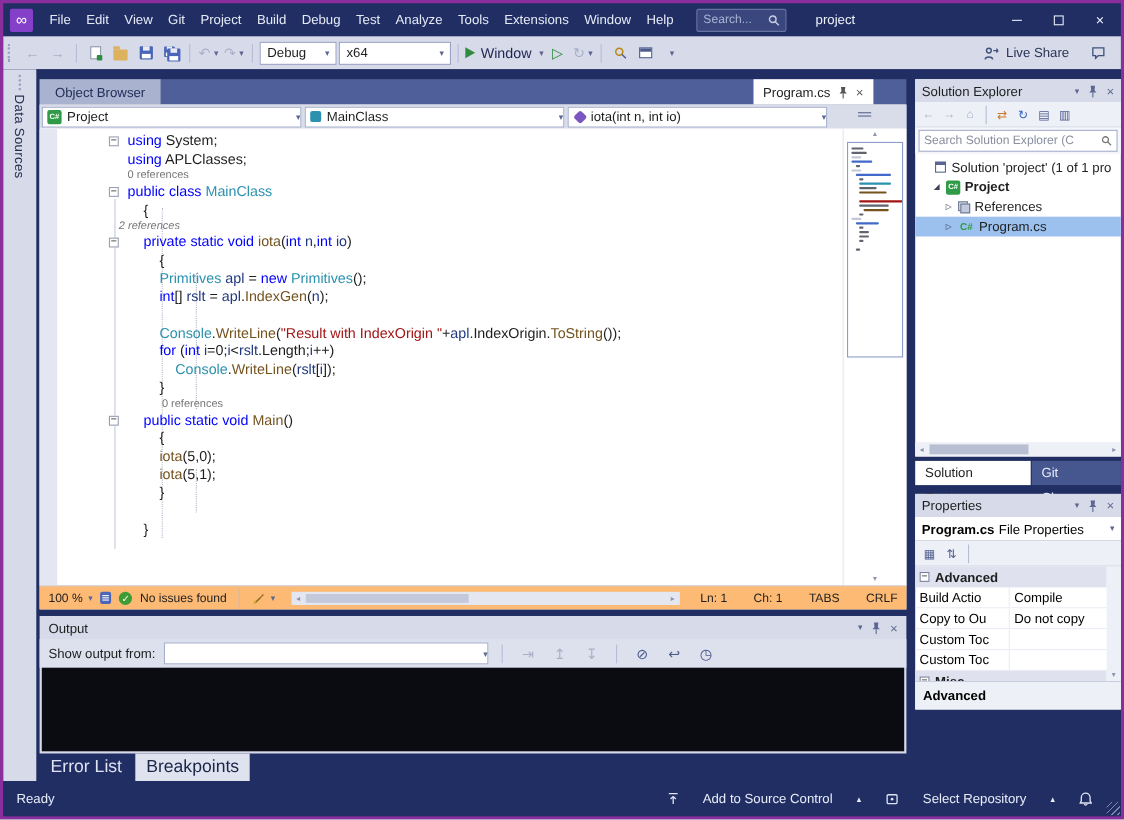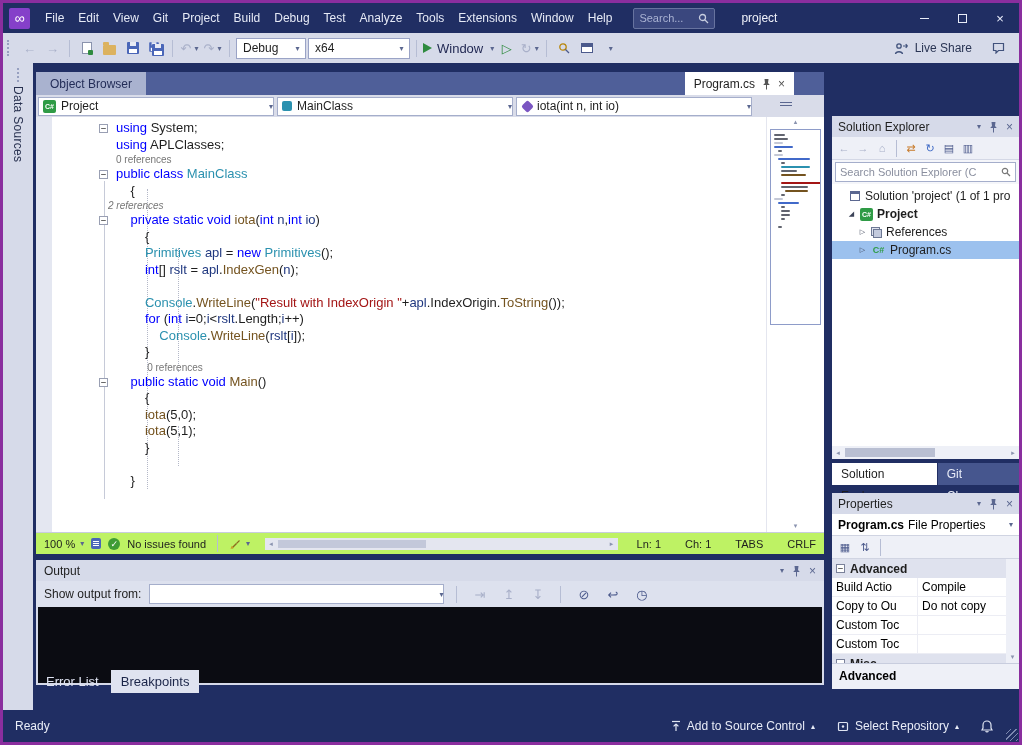--- a/index.html
+++ b/index.html
@@ -81,42 +81,42 @@
   .tk-t{color:var(--c-type,#2b91af);}
   .tk-m{color:var(--c-method,#74531f);}
   .tk-s{color:var(--c-string,#a31515);}
   .tk-v{color:var(--c-local,#1f377f);}
   .tk-p{color:var(--c-plain,#1e1e1e);}
   .minimap{position:absolute;top:0;right:0;bottom:0;width:58px;background:#fff;border-left:1px solid #e4e6ef;}
   .mm-arrow{position:absolute;left:0;right:0;text-align:center;font-size:7px;color:#8a93af;}
   .mm-box{position:absolute;top:12px;left:3px;right:3px;height:196px;border:1px solid #8e9cc9;padding:4px 3px;overflow:hidden;}
   .mm-bar{height:2px;margin-bottom:2px;border-radius:1px;}
 
-  .estatus{height:22px;background:#bef264;border-top:1px solid #c8cdde;display:flex;align-items:center;font-size:11px;color:#1e1e1e;padding:0 8px;gap:7px;flex:none;}
+  .estatus{height:22px;background:#fdba74;border-top:1px solid #c8cdde;display:flex;align-items:center;font-size:11px;color:#1e1e1e;padding:0 8px;gap:7px;flex:none;}
   .health-icon{width:10px;height:11px;border-radius:2px;background:#4a66b8;position:relative;flex:none;}
   .health-icon::after{content:"";position:absolute;left:2px;top:3px;right:2px;height:1px;background:#fff;box-shadow:0 2px 0 #fff,0 4px 0 #fff;}
   .check-icon{width:12px;height:12px;border-radius:50%;background:var(--c-check_green,#3f9c35);color:#fff;font-size:9px;line-height:12px;text-align:center;flex:none;}
   .hscroll{flex:1;height:12px;margin:0 8px;background:#e4e6f0;position:relative;display:flex;align-items:center;}
   .hs-arrow{width:12px;text-align:center;font-size:7px;color:#8a93af;}
   .hthumb{position:absolute;left:13px;width:42%;top:2px;bottom:2px;background:#c3c8da;}
   .pos-group{display:flex;gap:24px;color:#1e1e1e;margin-left:4px;}
 
   
   .output{position:absolute;left:3px;right:3px;top:497px;height:125px;background:var(--c-chrome,#d6dae9);}
   .op-title{height:21px;display:flex;align-items:center;padding:0 8px;font-size:12px;color:#1e1e1e;gap:8px;}
   .title-icons{margin-left:auto;display:flex;align-items:center;gap:8px;color:#5b6790;}
   .op-row{height:26px;display:flex;align-items:center;padding:0 8px;gap:8px;font-size:12px;color:#1e1e1e;background:#dde1ee;}
   .op-combo{width:295px;height:20px;background:#fff;border:1px solid #a5aecb;display:flex;align-items:center;}
   .op-content{position:absolute;top:47px;left:2px;right:2px;bottom:2px;background:var(--c-output_bg,#0b0c12);}
-  .panel-tabs{position:absolute;left:3px;bottom:16px;height:25px;display:flex;align-items:center;gap:2px;font-size:13px;}
+  .panel-tabs{position:absolute;left:3px;bottom:0;height:25px;display:flex;align-items:flex-start;gap:2px;font-size:16px;}
   .ptab{padding:4px 10px;color:#dfe3f2;}
   .ptab.active{background:#dfe3f0;color:#1b2548;}
 
   
-  .right{position:absolute;right:0;top:0;bottom:0;width:192px;margin-top:44px;}
+  .right{position:absolute;right:0;top:0;bottom:0;width:192px;}
   .panel-title{height:21px;background:var(--c-chrome,#d6dae9);display:flex;align-items:center;padding:0 6px;font-size:12px;color:#1e1e1e;gap:6px;flex:none;}
   .se-panel{position:absolute;top:9px;left:5px;right:0;height:343px;background:#fff;display:flex;flex-direction:column;}
   .se-toolbar{height:23px;background:#eef0f7;border-bottom:1px solid #d4d8e6;display:flex;align-items:center;gap:1px;padding:0 3px;flex:none;}
   .se-toolbar .tbi{min-width:18px;height:18px;font-size:11px;}
   .se-search{height:24px;padding:2px 3px;background:#f5f6fa;flex:none;}
   .se-search .box{height:100%;border:1px solid #a5aecb;background:#fff;display:flex;align-items:center;padding:0 4px;gap:3px;}
   .se-search input{flex:1;min-width:0;border:none;outline:none;font-size:11px;color:#444;}
   .se-search input::placeholder{color:#8a8f9f;}
   .se-tree{flex:1;font-size:12px;color:#1e1e1e;padding-top:3px;overflow:hidden;}
   .tree-row{height:18px;display:flex;align-items:center;gap:4px;white-space:nowrap;overflow:hidden;}
@@ -146,21 +146,21 @@
   .prop-row{height:19px;display:flex;border-bottom:1px solid #ecedf4;}
   .pn{width:86px;padding:2px 4px;border-right:1px solid #ecedf4;white-space:nowrap;overflow:hidden;}
   .pv{flex:1;padding:2px 4px;white-space:nowrap;overflow:hidden;}
   .pr-vscroll{position:absolute;right:0;top:0;bottom:0;width:13px;background:#eef0f7;}
   .pr-vscroll .mm-arrow{bottom:2px;font-size:7px;color:#8a93af;}
   .pr-desc{height:26px;background:#eef0f7;border-top:1px solid #c8cdde;font-size:12px;font-weight:bold;padding:5px 7px;flex:none;}
 
   
   .statusbar{position:absolute;left:0;right:0;bottom:0;height:32px;background:var(--c-titlebar,#202e63);color:#e9edf8;display:flex;align-items:center;font-size:12px;padding:0 12px;}
   .sb-right{margin-left:auto;display:flex;align-items:center;gap:22px;margin-right:14px;}
-  .sb-group{display:flex;align-items:center;gap:6px;}
+  .sb-group{display:flex;align-items:center;gap:22px;}
   .sb-caret{font-size:8px;}
   .corner-grip{position:absolute;right:1px;bottom:1px;width:12px;height:12px;background:repeating-linear-gradient(135deg,transparent 0 3px,#7d88b0 3px 4px);}
 </style>
 </head>
 <body>
 
 <div id="app">
 <div id="win">
 
   <div class="titlebar">

